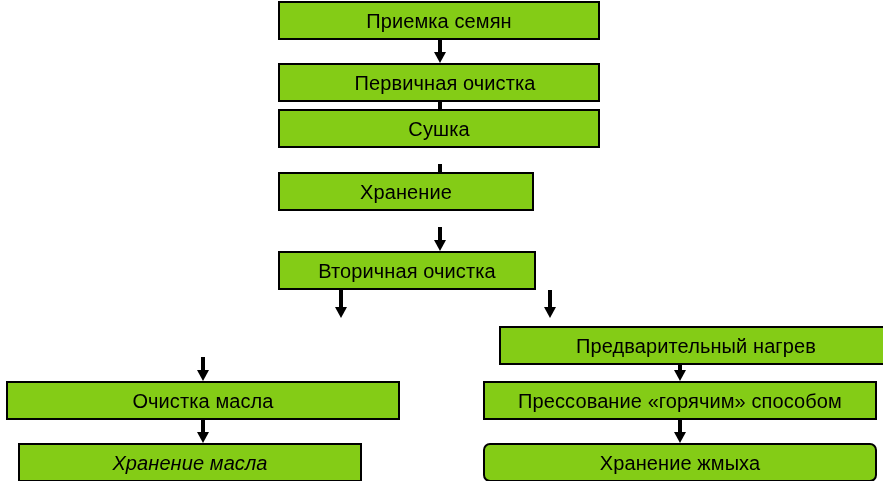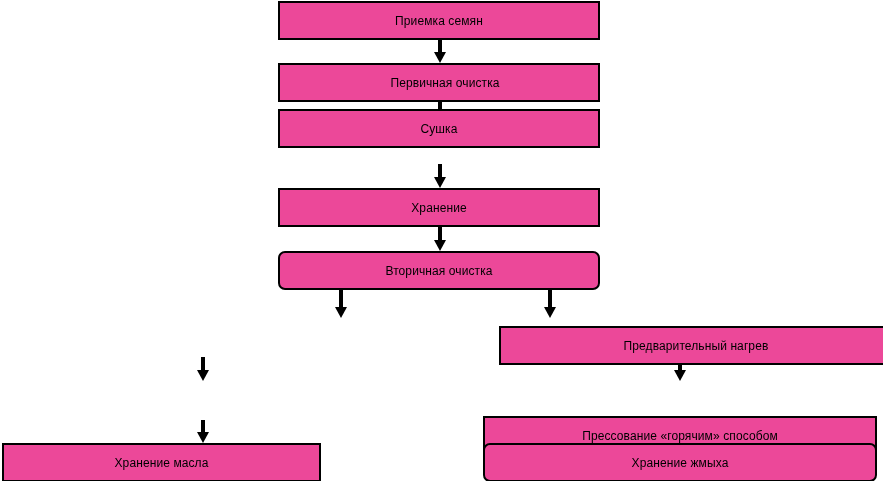--- a/index.html
+++ b/index.html
@@ -14,26 +14,26 @@
     position: relative;
     width: 883px;
     height: 481px;
     background: #ffffff;
     overflow: hidden;
   }
   .node {
     position: absolute;
     box-sizing: border-box;
     border: 2px solid #000000;
-    background: #ec4899;
+    background: #84cc16;
     display: flex;
     align-items: center;
     justify-content: center;
     color: #000000;
-    font-size: 12px;
+    font-size: 20px;
     font-weight: 400;
     line-height: 1;
     letter-spacing: 0.1px;
     white-space: nowrap;
     z-index: 2;
   }
   .node-label {
     display: block;
     transform: translateY(-0.5px);
   }
@@ -87,69 +87,72 @@
 
   <div class="node" style="left:278px; top:109px; width:322px; height:39px;">
     <span class="node-label">Сушка</span>
   </div>
 
   <div class="arrow" style="left:433px; top:164px; width:13px; height:24px;">
     <span class="shaft" style="height:13px;"></span>
     <span class="head"></span>
   </div>
 
-  <div class="node" style="left:278px; top:188px; width:322px; height:39px;">
+  <div class="node" style="left:278px; top:172px; width:256px; height:39px;">
     <span class="node-label">Хранение</span>
   </div>
 
   <div class="arrow" style="left:433px; top:227px; width:13px; height:24px;">
     <span class="shaft" style="height:13px;"></span>
     <span class="head"></span>
   </div>
 
-  <div class="node" style="left:278px; top:251px; width:322px; height:39px;border-radius:7px;">
+  <div class="node" style="left:278px; top:251px; width:258px; height:39px;">
     <span class="node-label">Вторичная очистка</span>
   </div>
 
   <div class="arrow" style="left:334px; top:290px; width:13px; height:28px;">
     <span class="shaft" style="height:17px;"></span>
     <span class="head"></span>
   </div>
 
   <div class="arrow" style="left:543px; top:290px; width:13px; height:28px;">
     <span class="shaft" style="height:17px;"></span>
     <span class="head"></span>
   </div>
 
 
   <div class="arrow" style="left:196px; top:357px; width:13px; height:24px;">
     <span class="shaft" style="height:13px;"></span>
     <span class="head"></span>
   </div>
 
+  <div class="node" style="left:6px; top:381px; width:394px; height:39px;">
+    <span class="node-label">Очистка масла</span>
+  </div>
 
   <div class="arrow" style="left:196px; top:420px; width:13px; height:23px;">
     <span class="shaft" style="height:12px;"></span>
     <span class="head"></span>
   </div>
 
-  <div class="node" style="left:2px; top:443px; width:319px; height:39px;">
+  <div class="node" style="left:18px; top:443px; width:344px; height:39px;font-style:italic;">
     <span class="node-label">Хранение масла</span>
   </div>
 
   <div class="node" style="left:499px; top:318px; width:394px; height:39px;margin-top:8px;">
     <span class="node-label">Предварительный нагрев</span>
   </div>
 
   <div class="arrow" style="left:673px; top:357px; width:13px; height:24px;">
     <span class="shaft" style="height:13px;"></span>
     <span class="head"></span>
   </div>
 
-  <div class="node" style="left:483px; top:381px; width:394px; height:39px;margin-top:35px;">
+  <div class="node" style="left:483px; top:381px; width:394px; height:39px;">
     <span class="node-label">Прессование «горячим» способом</span>
   </div>
 
   <div class="arrow" style="left:673px; top:420px; width:13px; height:23px;">
     <span class="shaft" style="height:12px;"></span>
     <span class="head"></span>
   </div>
 
   <div class="node" style="left:483px; top:443px; width:394px; height:39px;border-radius:7px;">
     <span class="node-label">Хранение жмыха</span>

